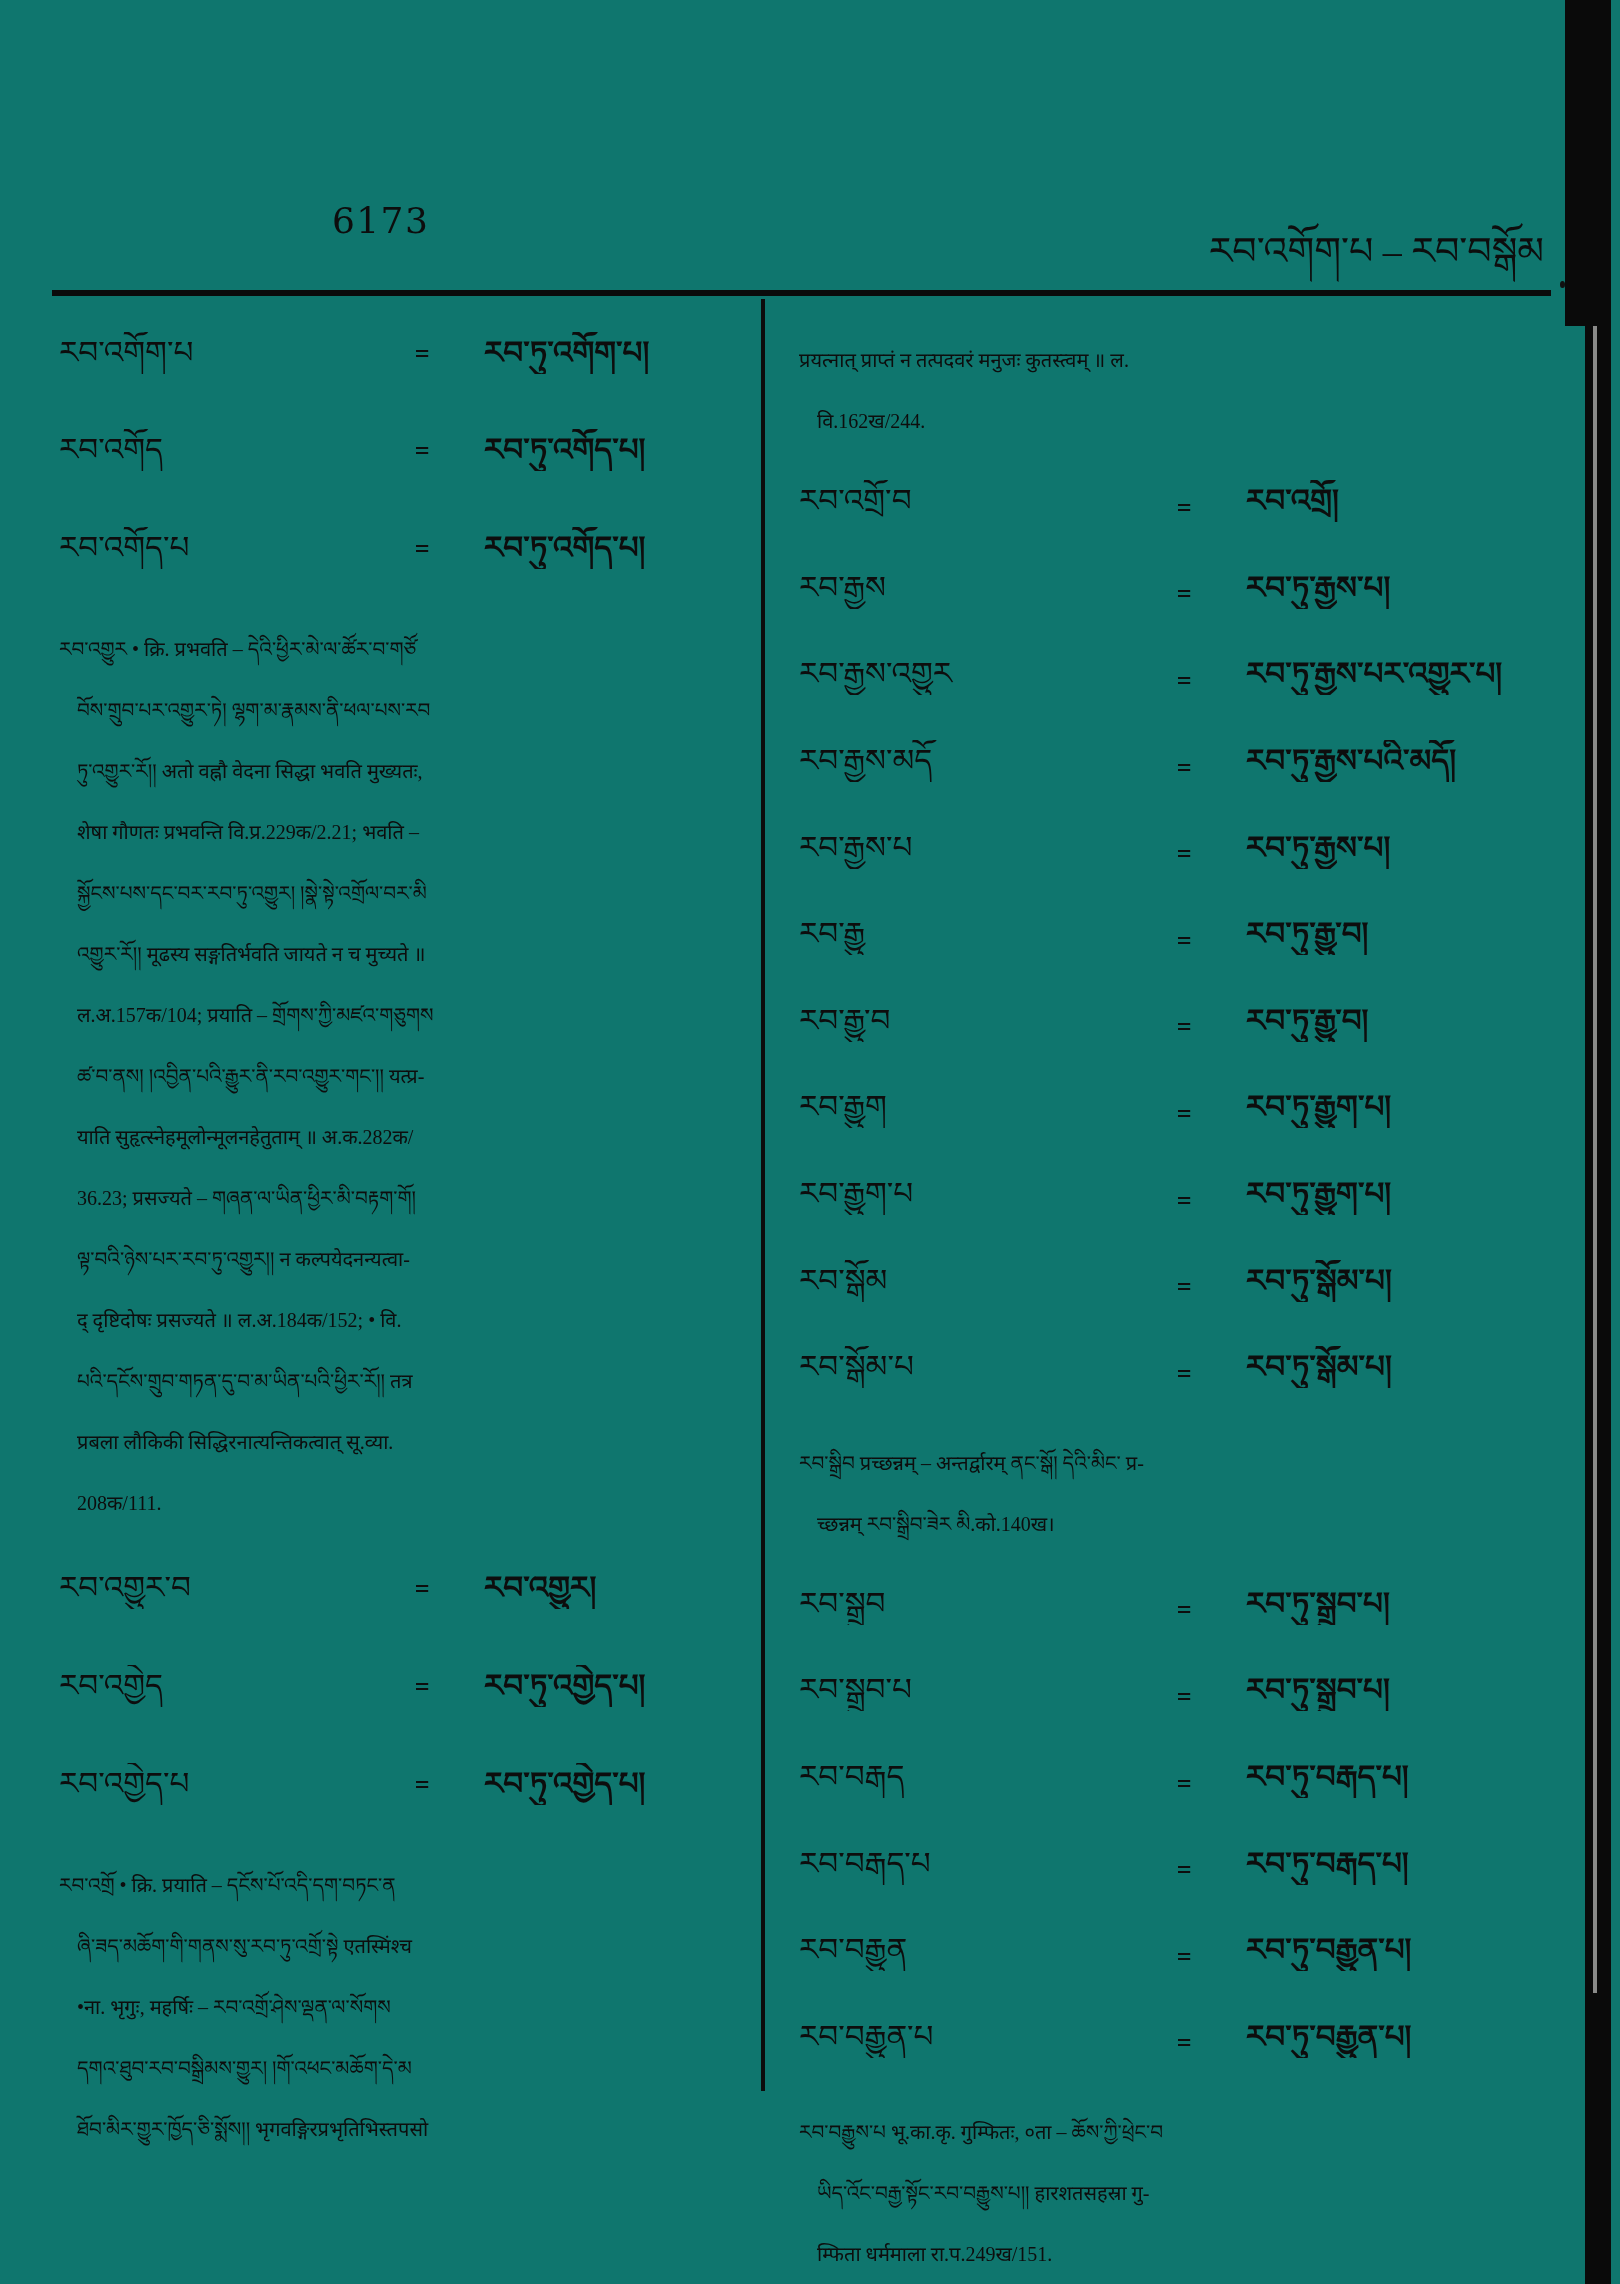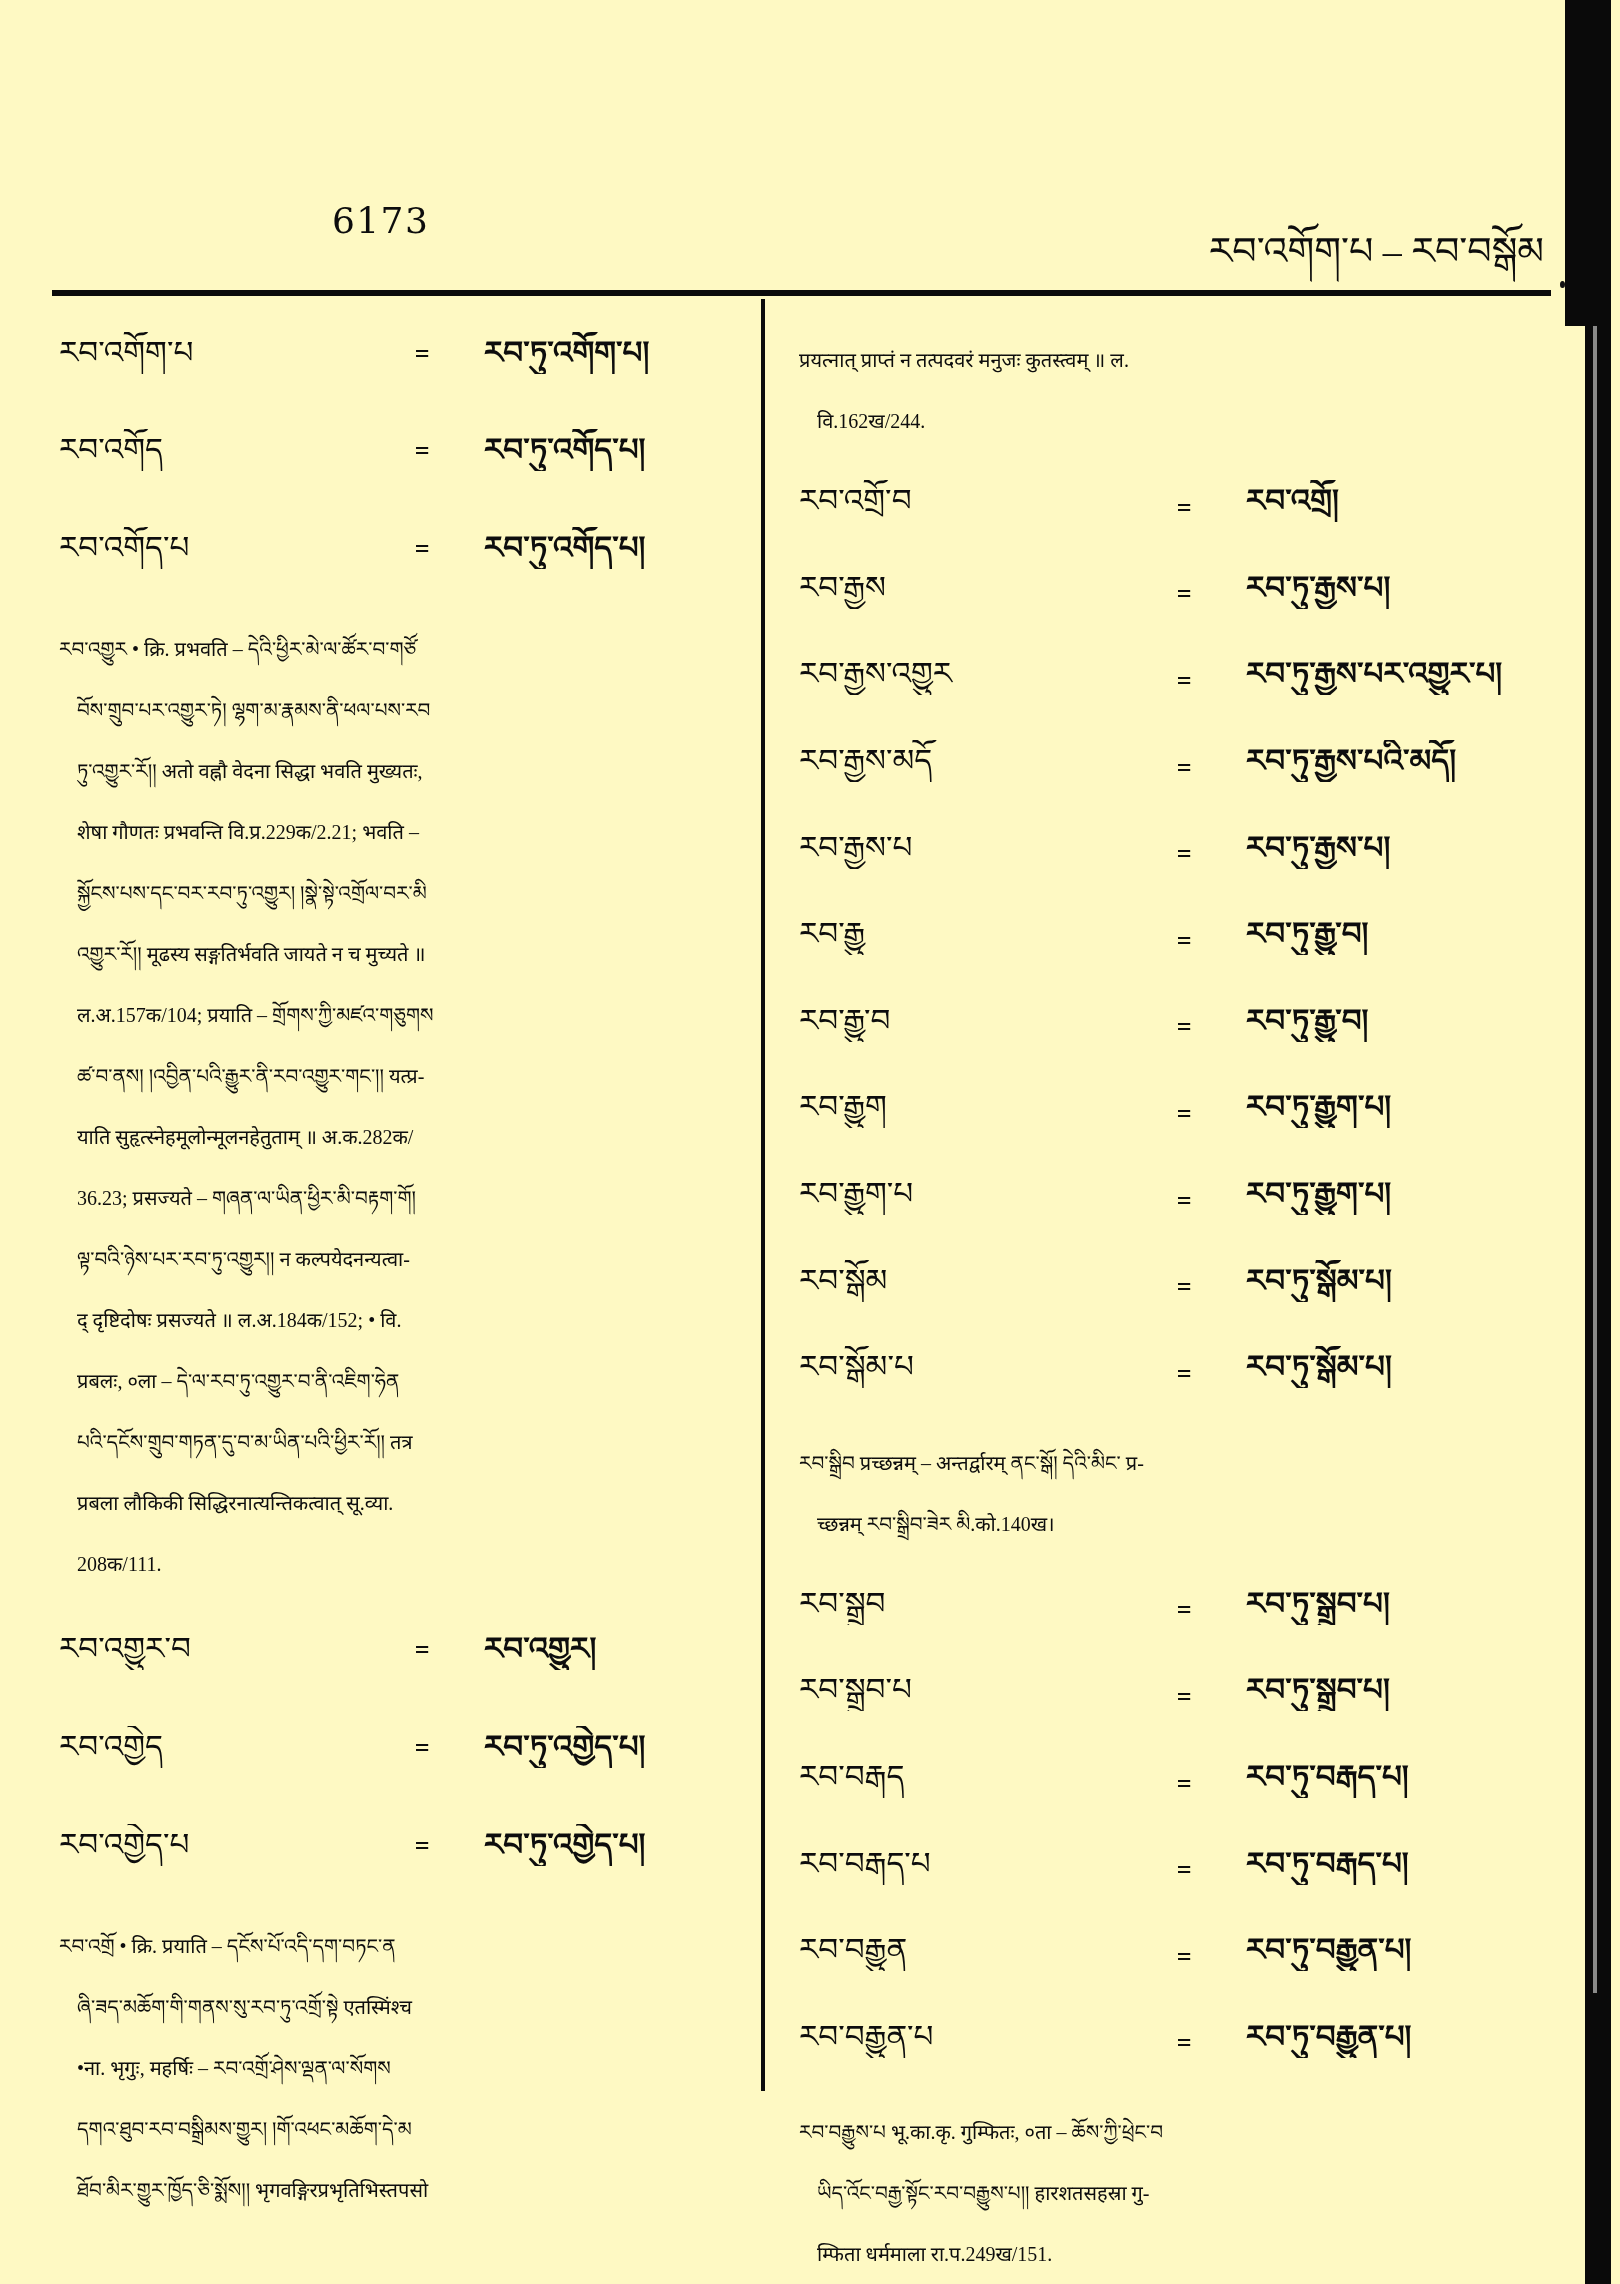--- a/index.html
+++ b/index.html
@@ -1,19 +1,19 @@
 <!DOCTYPE html>
 <html style="font-size:11px"><head>
 <meta charset="utf-8">
 <style>
   html,body{margin:0;padding:0;background:#e8e8e4;}
   .page{
     position:relative;
     width:1620px;height:2284px;
-    background:#fef9c3;
+    background:#0f766e;
     color:#0d0d0d;
     font-family:"Liberation Serif","DejaVu Sans",serif;
     overflow:hidden;
   }
   
   .page-number{
     position:absolute;left:332px;top:200px;
     font-size:36px;letter-spacing:1.4px;
     font-family:"DejaVu Serif","Liberation Serif",serif;
   }
@@ -112,21 +112,20 @@
         <p class="entry-line cont">ཏུ་འགྱུར་རོ།། अतो वह्नौ वेदना सिद्धा भवति मुख्यतः,</p>
         <p class="entry-line cont">शेषा गौणतः प्रभवन्ति वि.प्र.229क/2.21; भवति –</p>
         <p class="entry-line cont">སྐྱོངས་པས་དང་བར་རབ་ཏུ་འགྱུར། །སྣེ་སྟེ་འགྲོལ་བར་མི</p>
         <p class="entry-line cont">འགྱུར་རོ།། मूढस्य सङ्गतिर्भवति जायते न च मुच्यते ॥</p>
         <p class="entry-line cont">ल.अ.157क/104; प्रयाति – གྲོགས་ཀྱི་མཛའ་གཅུགས</p>
         <p class="entry-line cont">ཚ་བ་ནས། །འབྱིན་པའི་རྒྱུར་ནི་རབ་འགྱུར་གང་།། यत्प्र-</p>
         <p class="entry-line cont">याति सुहृत्स्नेहमूलोन्मूलनहेतुताम् ॥ अ.क.282क/</p>
         <p class="entry-line cont">36.23; प्रसज्यते – གཞན་ལ་ཡིན་ཕྱིར་མི་བརྟག་གོ།</p>
         <p class="entry-line cont">ལྟ་བའི་ཉེས་པར་རབ་ཏུ་འགྱུར།། न कल्पयेदनन्यत्वा-</p>
         <p class="entry-line cont">द् दृष्टिदोषः प्रसज्यते ॥ ल.अ.184क/152;  • वि.</p>
-        <p class="entry-line cont">प्रबलः, ०ला – དེ་ལ་རབ་ཏུ་འགྱུར་བ་ནི་འཇིག་ཧེན</p>
         <p class="entry-line cont">པའི་དངོས་གྲུབ་གཏན་དུ་བ་མ་ཡིན་པའི་ཕྱིར་རོ།། तत्र</p>
         <p class="entry-line cont">प्रबला लौकिकी सिद्धिरनात्यन्तिकत्वात् सू.व्या.</p>
         <p class="entry-line cont">208क/111.</p>
       </div>
       <div class="eq-row">
         <span class="eq-head">རབ་འགྱུར་བ</span>
         <span class="eq-sign">=</span>
         <span class="eq-def">རབ་འགྱུར།</span>
       </div>
       <div class="eq-row">

